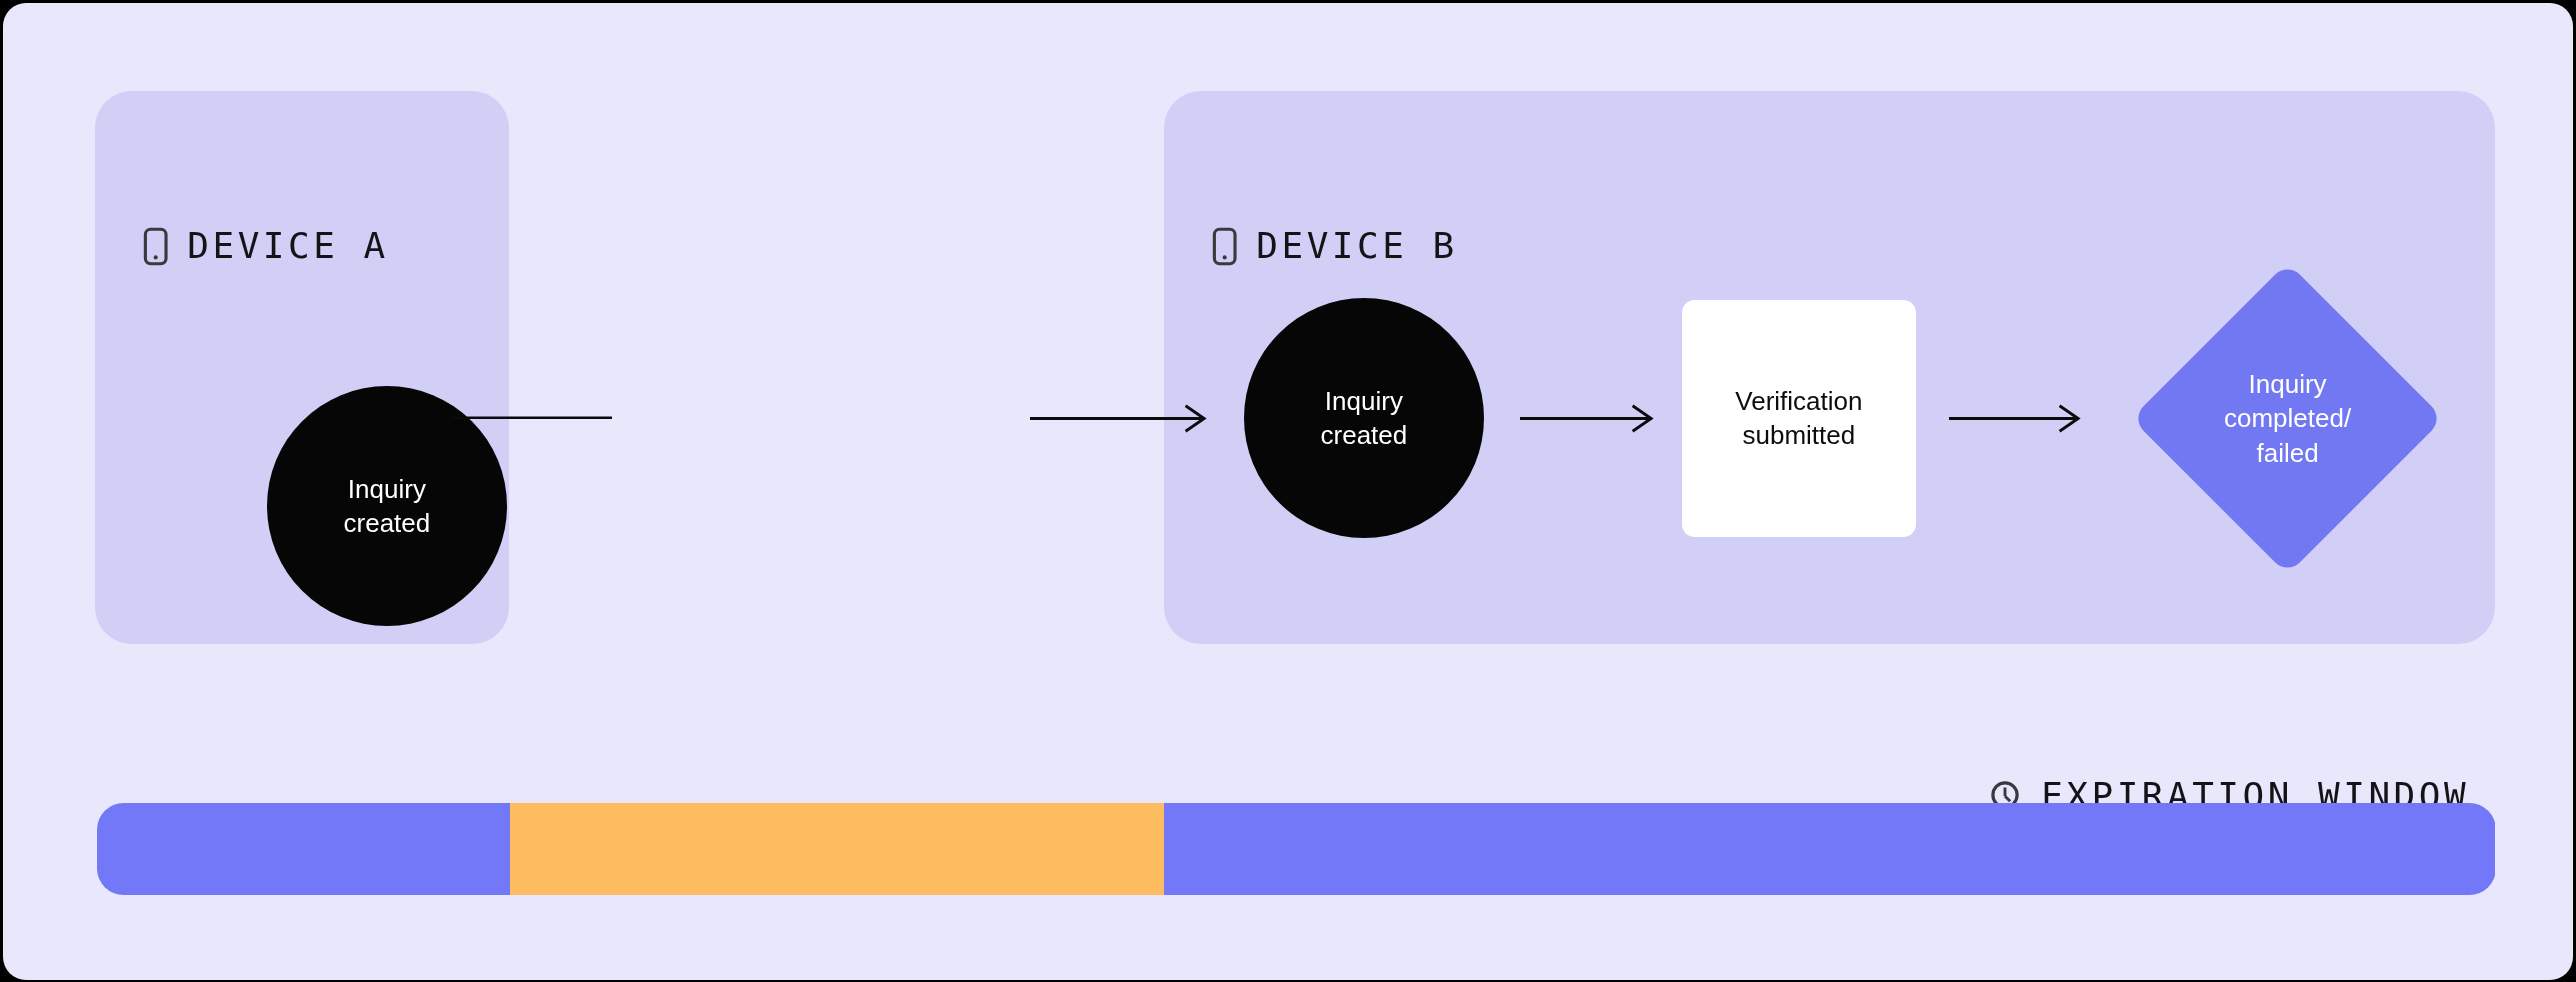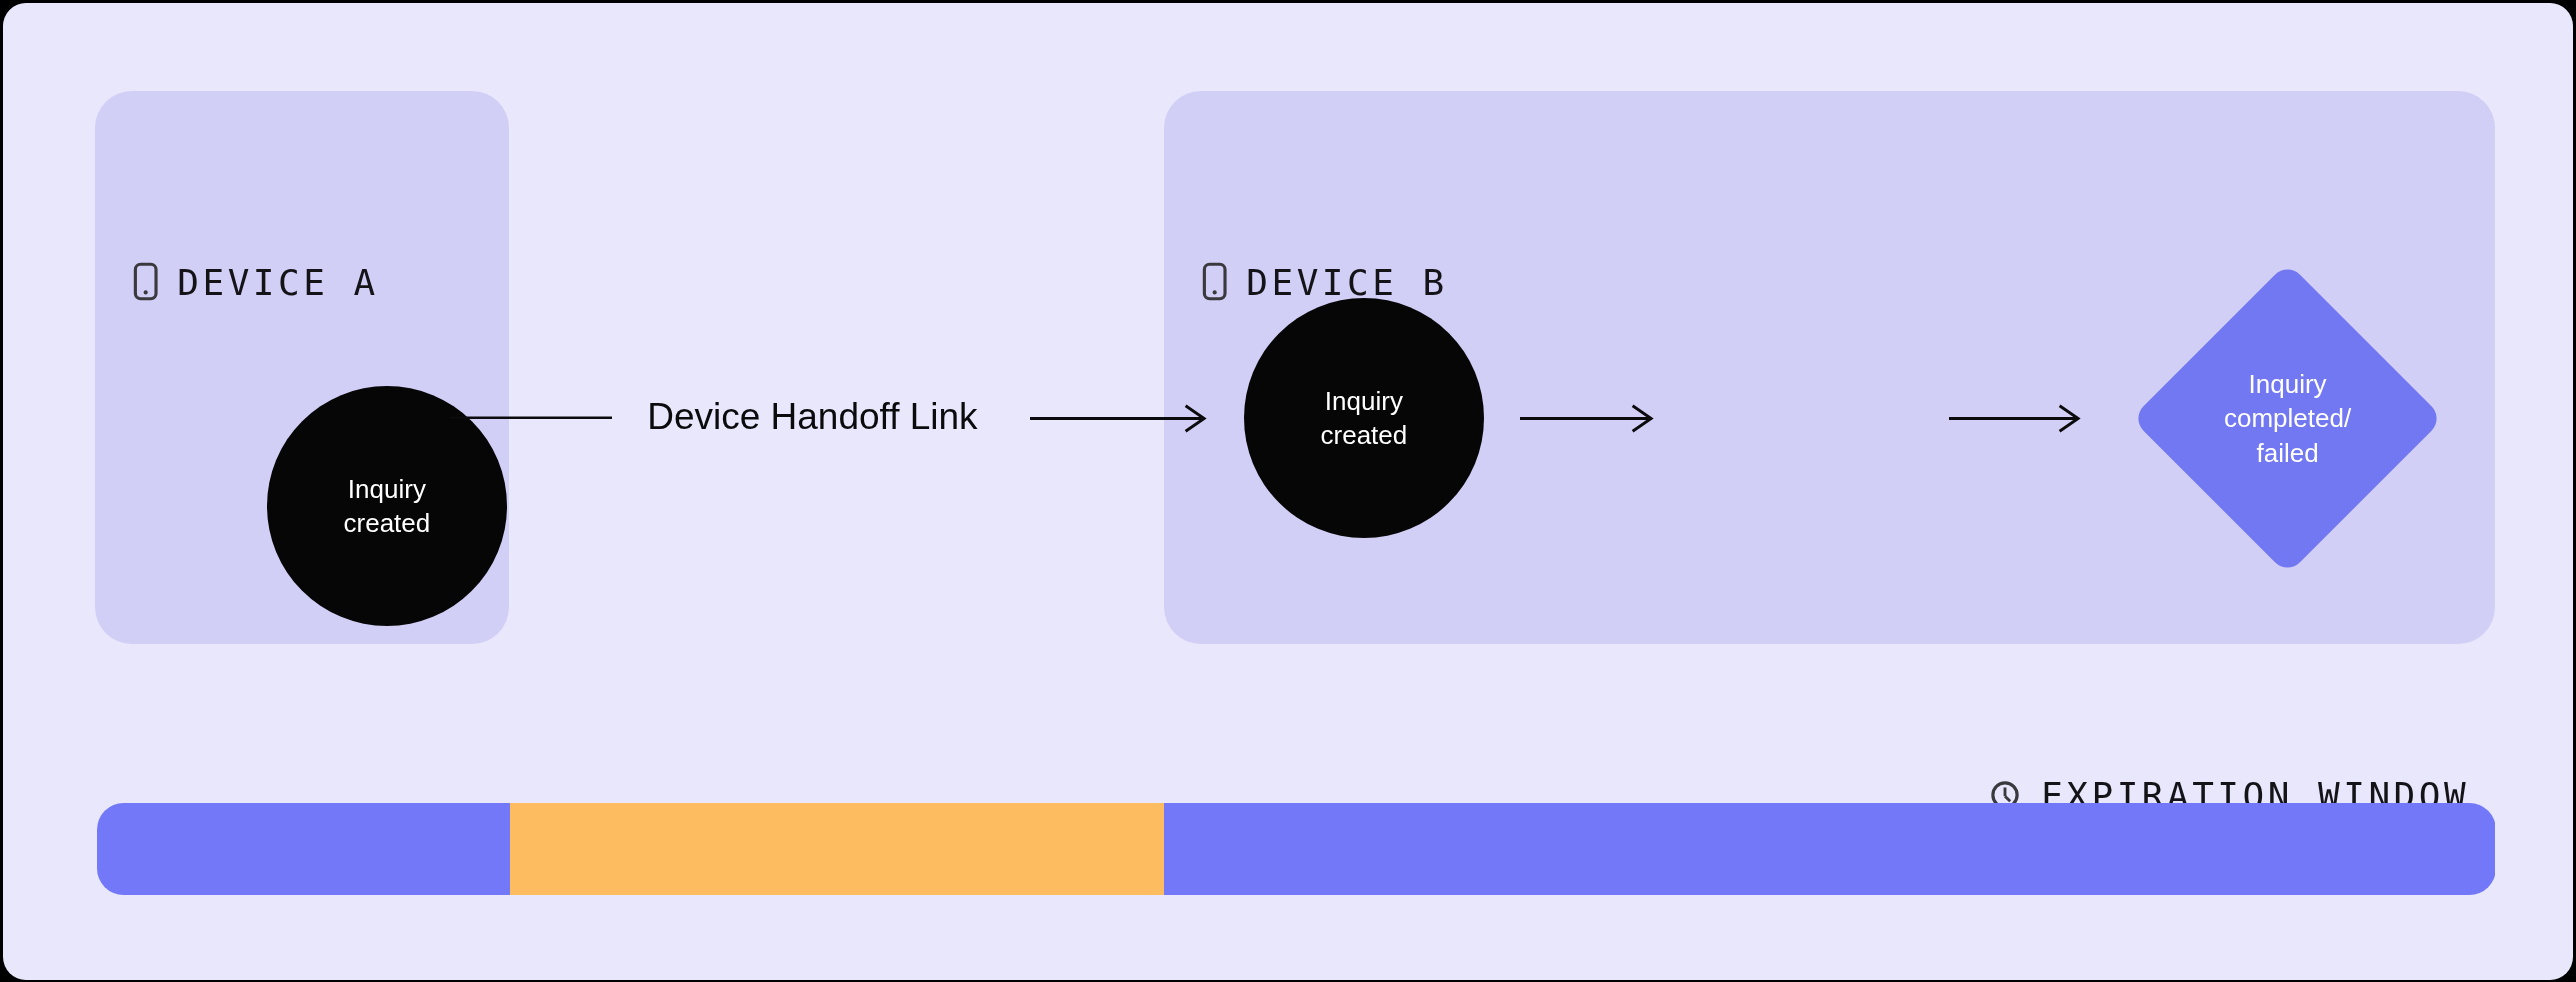--- a/index.html
+++ b/index.html
@@ -4,21 +4,21 @@
 <style>
   html,body{margin:0;padding:0;background:#000;}
   .stage{position:relative;width:2576px;height:983px;background:#000;overflow:hidden;
          font-family:"Liberation Sans",sans-serif;}
   .surface{position:absolute;left:2.9px;top:2.9px;right:2.9px;bottom:2.9px;background:#e8e7fc;border-radius:23px;}
 
   .panel{position:absolute;top:88px;height:553px;background:#d2cff7;border-radius:37px;}
   .panel-a{left:92px;width:414px;}
   .panel-b{left:1161px;width:1331px;}
 
-  .panel-label{position:absolute;left:38px;top:134px;display:flex;align-items:flex-start;gap:19px;margin-top:37px;}
+  .panel-label{position:absolute;left:48px;top:134px;display:flex;align-items:flex-end;gap:19px;}
   .panel-label .txt{font-family:"DejaVu Sans Mono",monospace;font-size:36px;font-weight:500;
                     letter-spacing:3.5px;color:#141418;white-space:nowrap;}
   .phone-icon{width:25.4px;height:39px;display:block;}
 
   .node-circle{position:absolute;top:295px;width:240px;height:240px;border-radius:50%;background:#060607;
                display:flex;flex-direction:column;align-items:center;justify-content:center;}
   .circle-a{left:172px;}
   .circle-b{left:1241px;}
   .node-text{font-size:26px;line-height:1.32;color:#fff;text-align:center;}
   .node-text span{display:block;}
@@ -84,36 +84,41 @@
       </div>
     </div>
 
     <div class="node-circle circle-b">
       <div class="node-text">
         <span>Inquiry</span>
         <span>created</span>
       </div>
     </div>
 
+    <div class="white-box">
+      <div class="node-text">
+        <span>Verification</span>
+        <span>submitted</span>
+      </div>
+    </div>
 
     <div class="diamond-wrap">
       <div class="diamond">
         <div class="node-text">
           <span>Inquiry</span>
           <span>completed/</span>
           <span>failed</span>
         </div>
       </div>
     </div>
 
     <svg class="connector" style="left:447px;top:413px;width:162px;height:3.5px;" viewBox="0 0 280 6" width="162" height="3.5">
       <line x1="0" y1="3" x2="280" y2="3" stroke="#0b0b0d" stroke-width="4.5"></line>
     </svg>
 
-    <div class="handoff-label">Device Handoff Link</div>
 
     <svg class="connector" style="left:1027px;top:398px;width:177px;height:35px;" viewBox="0 0 306 60" width="177" height="35">
       <line x1="0" y1="30" x2="297" y2="30" stroke="#0b0b0d" stroke-width="5"></line>
       <polyline points="269,8 301,30 269,52" fill="none" stroke="#0b0b0d" stroke-width="5"></polyline>
     </svg>
 
     <svg class="connector" style="left:1517px;top:398px;width:134px;height:35px;" viewBox="0 0 232 60" width="134" height="35">
       <line x1="0" y1="30" x2="223" y2="30" stroke="#0b0b0d" stroke-width="5"></line>
       <polyline points="195,8 227,30 195,52" fill="none" stroke="#0b0b0d" stroke-width="5"></polyline>
     </svg>

